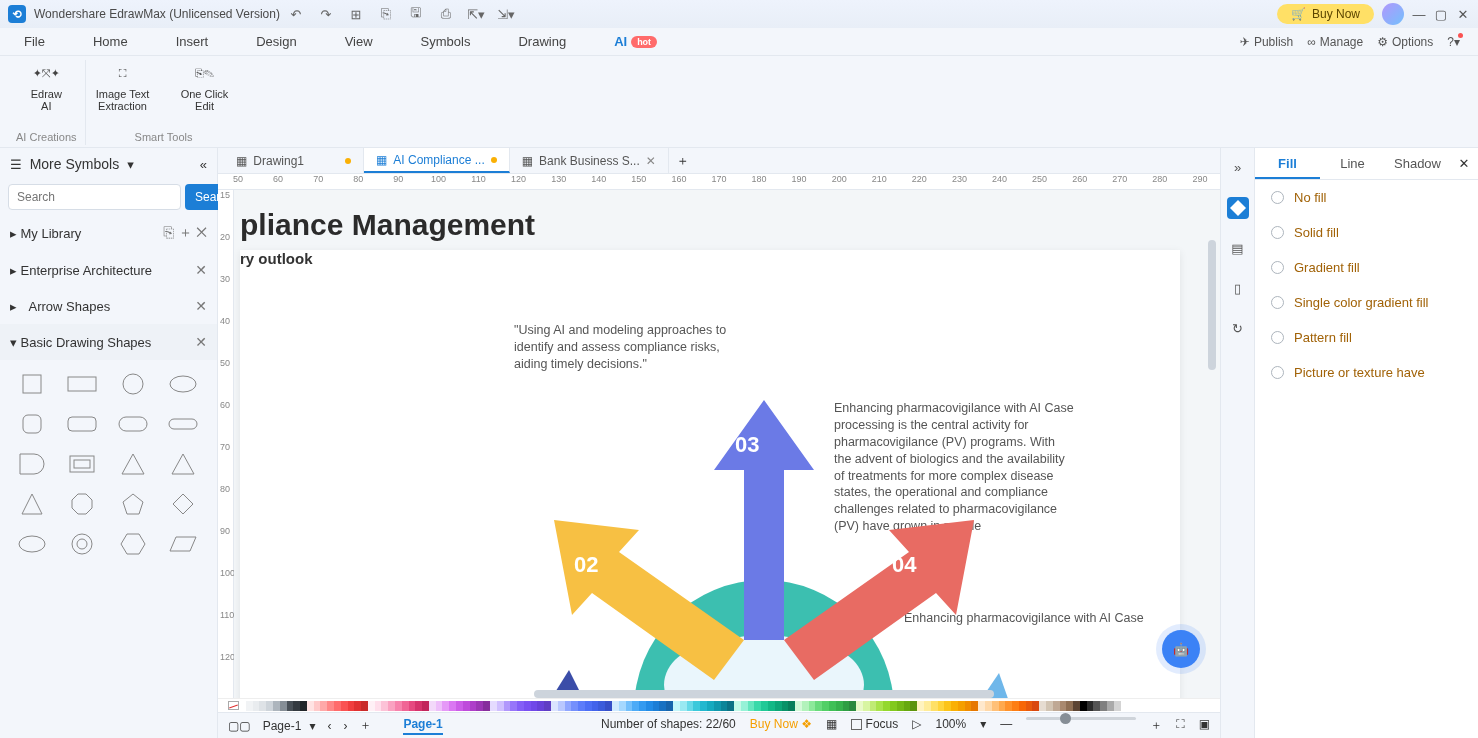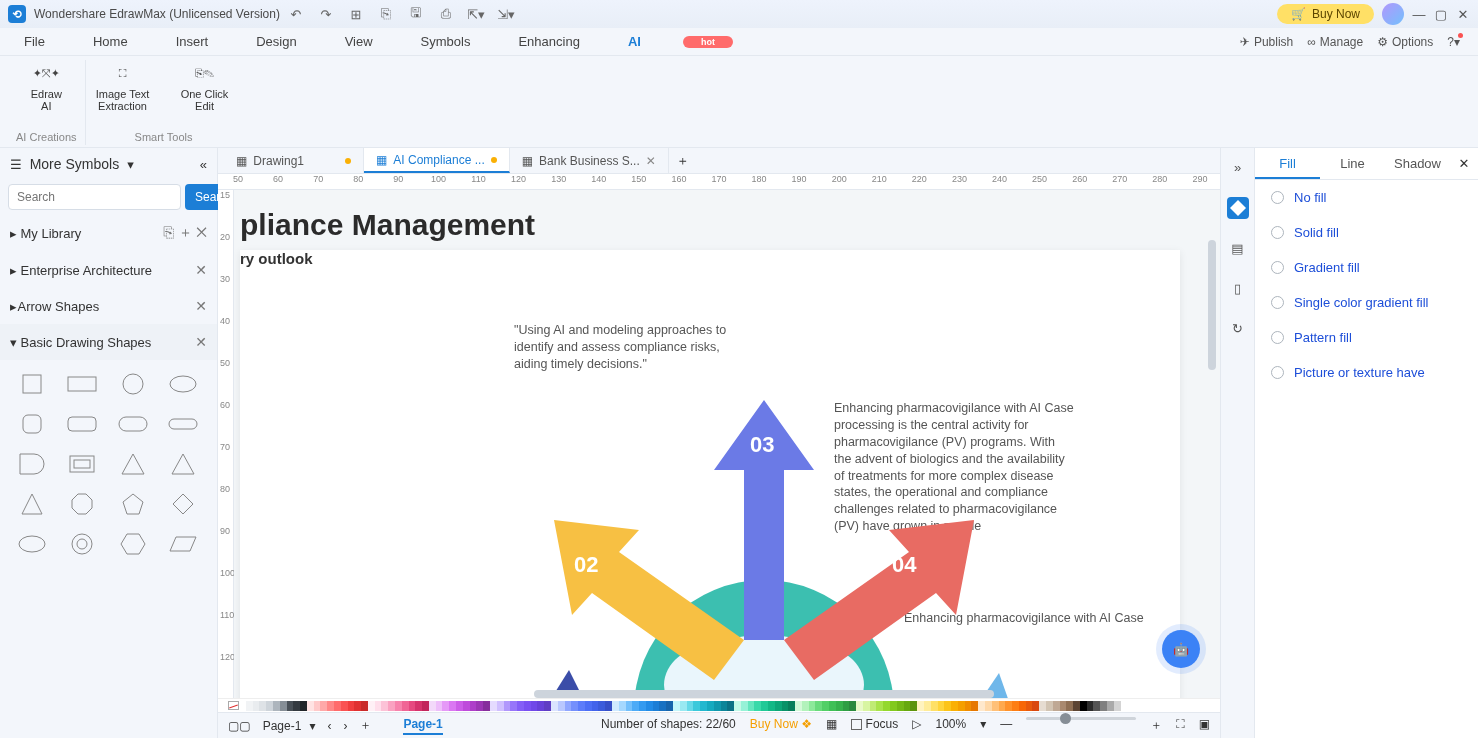--- a/index.html
+++ b/index.html
@@ -13,21 +13,21 @@
 .tbar-icons { display: flex; gap: 14px; align-items: center; }
 .tbar-icon { width: 16px; height: 16px; display: flex; align-items: center; justify-content: center; color: #666; }
 .buy-now-btn { background: #ffe066; border-radius: 14px; padding: 3px 14px; font-size: 12px; color: #5c4500; display: flex; align-items: center; gap: 6px; }
 .avatar { width: 22px; height: 22px; border-radius: 50%; background: linear-gradient(135deg, #b197fc, #74c0fc); }
 .win-ctrl { width: 14px; height: 14px; display:flex; align-items:center; justify-content:center; color:#555; }
 
 
 .menu-bar { height: 28px; background: #f3f6fb; display: flex; align-items: stretch; padding: 0 10px 0 0; border-bottom: 1px solid #e3e8ef; }
 .menu-item { padding: 0 24px; display:flex; align-items:center; font-size: 13px; color: #444; }
 .menu-ai { color: #1c7ed6; font-weight: 600; display:flex; align-items:center; gap:4px; }
-.hot-badge { background: #ff6b6b; color:#fff; font-size:9px; border-radius: 8px; padding: 1px 18px; margin-left: 38px; }
+.hot-badge { background: #ff6b6b; color:#fff; font-size:9px; border-radius: 8px; padding: 1px 6px; }
 .menu-right { margin-left: auto; display:flex; align-items:center; gap:14px; padding-right:8px; color:#555; font-size:12px; }
 .menu-right-item { display:flex; align-items:center; gap:4px; }
 .help-dot { position:relative; }
 .red-dot { position:absolute; top:-2px; right:-3px; width:5px; height:5px; background:#fa5252; border-radius:50%; }
 
 
 .ribbon { height: 92px; background: #f3f6fb; display:flex; border-bottom:1px solid #e3e8ef; padding:4px 8px 2px; }
 .ribbon-group { display:flex; flex-direction:column; align-items:center; padding:0 8px; border-right:1px solid #e3e8ef; }
 .ribbon-group:last-child { border-right:none; }
 .ribbon-btns-row { display:flex; gap:24px; }
@@ -94,23 +94,23 @@
 
 .right-rail { width:34px; background:#f3f6fb; border-left:1px solid #e3e8ef; display:flex; flex-direction:column; align-items:center; padding-top:8px; gap:18px; }
 .rail-btn { width:22px; height:22px; display:flex; align-items:center; justify-content:center; color:#555; border-radius:4px; }
 .rail-btn-active { background:#1c7ed6; color:#fff; }
 .rail-collapse { padding:4px 0; color:#555; }
 
 
 .right-props { width:224px; background:#fff; border-left:1px solid #e3e8ef; display:flex; flex-direction:column; }
 .rp-tabs { display:flex; height:32px; border-bottom:1px solid #e3e8ef; }
 .rp-tab { flex:1; display:flex; align-items:center; justify-content:center; font-size:13px; color:#555; }
-.rp-tab-active { color:#1c7ed6; font-weight:400; box-shadow: inset 0 -2px 0 #1c7ed6; }
+.rp-tab-active { color:#1c7ed6; font-weight:700; box-shadow: inset 0 -2px 0 #1c7ed6; }
 .rp-close { width:28px; display:flex; align-items:center; justify-content:center; }
-.rp-option { display:flex; align-items:center; gap:10px; padding:10px 16px; font-size:13px; color:#1d4ed8; }
+.rp-option { display:flex; align-items:center; gap:10px; padding:10px 16px; font-size:13px; color:#a16207; }
 .radio { width:13px; height:13px; border:1.5px solid #adb5bd; border-radius:50%; }
 
 
 .bottom-page-tabs { height:26px; background:#f3f6fb; border-top:1px solid #e3e8ef; display:flex; align-items:center; padding:0 10px; gap:12px; font-size:12px; }
 .bpt-name { display:flex; align-items:center; gap:8px; }
 .bpt-active { color:#1c7ed6; font-weight:600; border-bottom:2px solid #1c7ed6; padding-bottom:2px; }
 .status-right { margin-left:auto; display:flex; gap:14px; }
 .zoom-slider { width:110px; height:3px; background:#cfd4da; border-radius:2px; position:relative; }
 .zoom-thumb { position:absolute; left:34px; top:-4px; width:11px; height:11px; border-radius:50%; background:#868e96; }
 .focus-chk { width:11px; height:11px; border:1px solid #666; }
@@ -144,21 +144,21 @@
   <div class="win-ctrl">✕</div>
 </div>
 
 <div class="menu-bar">
   <div class="menu-item">File</div>
   <div class="menu-item">Home</div>
   <div class="menu-item">Insert</div>
   <div class="menu-item">Design</div>
   <div class="menu-item">View</div>
   <div class="menu-item">Symbols</div>
-  <div class="menu-item">Enhancing</div>
+  <div class="menu-item">Drawing</div>
   <div class="menu-item menu-ai">
       <span>AI</span>
       <span class="hot-badge">hot</span>
     </div>
   <div class="menu-right">
     <div class="menu-right-item">✈ <span>Publish</span></div>
     <div class="menu-right-item">∞ <span>Manage</span></div>
     <div class="menu-right-item">⚙ <span>Options</span></div>
     <div class="menu-right-item help-dot">?▾ <span class="red-dot"></span></div>
   </div>
@@ -210,21 +210,21 @@
         <span style="margin-left:4px">My Library</span>
       <div class="lp-close-icon">⎘ ＋ ✕</div>
     </div>
     <div class="lp-section-header">
       <span>▸</span> 
         <span style="margin-left:4px">Enterprise Architecture</span>
       <span class="lp-close-icon">✕</span>
     </div>
     <div class="lp-section-header">
       <span>▸</span> 
-        <span style="margin-left:1px">Arrow Shapes</span>
+        <span style="margin-left:12px">Arrow Shapes</span>
       <span class="lp-close-icon">✕</span>
     </div>
     <div class="lp-section-header lp-section-active">
       <span>▾</span> 
         <span style="margin-left:4px">Basic Drawing Shapes</span>
       <span class="lp-close-icon">✕</span>
     </div>
     <div class="shapes-grid">
       <div class="shape-item">
           <svg width="24" height="24">
@@ -416,21 +416,21 @@
 
               <path d="M140 130 L225 140 L205 162 L330 250 L300 290 L178 203 L158 225 Z" fill="#f7c043"></path>
 
               <path d="M560 130 L475 140 L495 162 L370 250 L400 290 L522 203 L542 225 Z" fill="#e86b63"></path>
 
               <path d="M130 320 L155 280 L175 320 Z" fill="#3b4da8"></path>
 
               <path d="M560 320 L585 283 L598 320 Z" fill="#6fb7ea"></path>
             </svg>
             <div class="num-badge" style="left:160px; top:162px;">02</div>
-            <div class="num-badge" style="left:336px; top:42px;">03</div>
+            <div class="num-badge" style="left:321px; top:42px;">03</div>
             <div class="num-badge" style="left:478px; top:162px;">04</div>
           </div>
 
           <div class="ai-bubble">🤖</div>
           <div class="canvas-scrollbar-v"></div>
           <div class="canvas-scrollbar-h"></div>
         </div>
       </div>
     </div>
 

